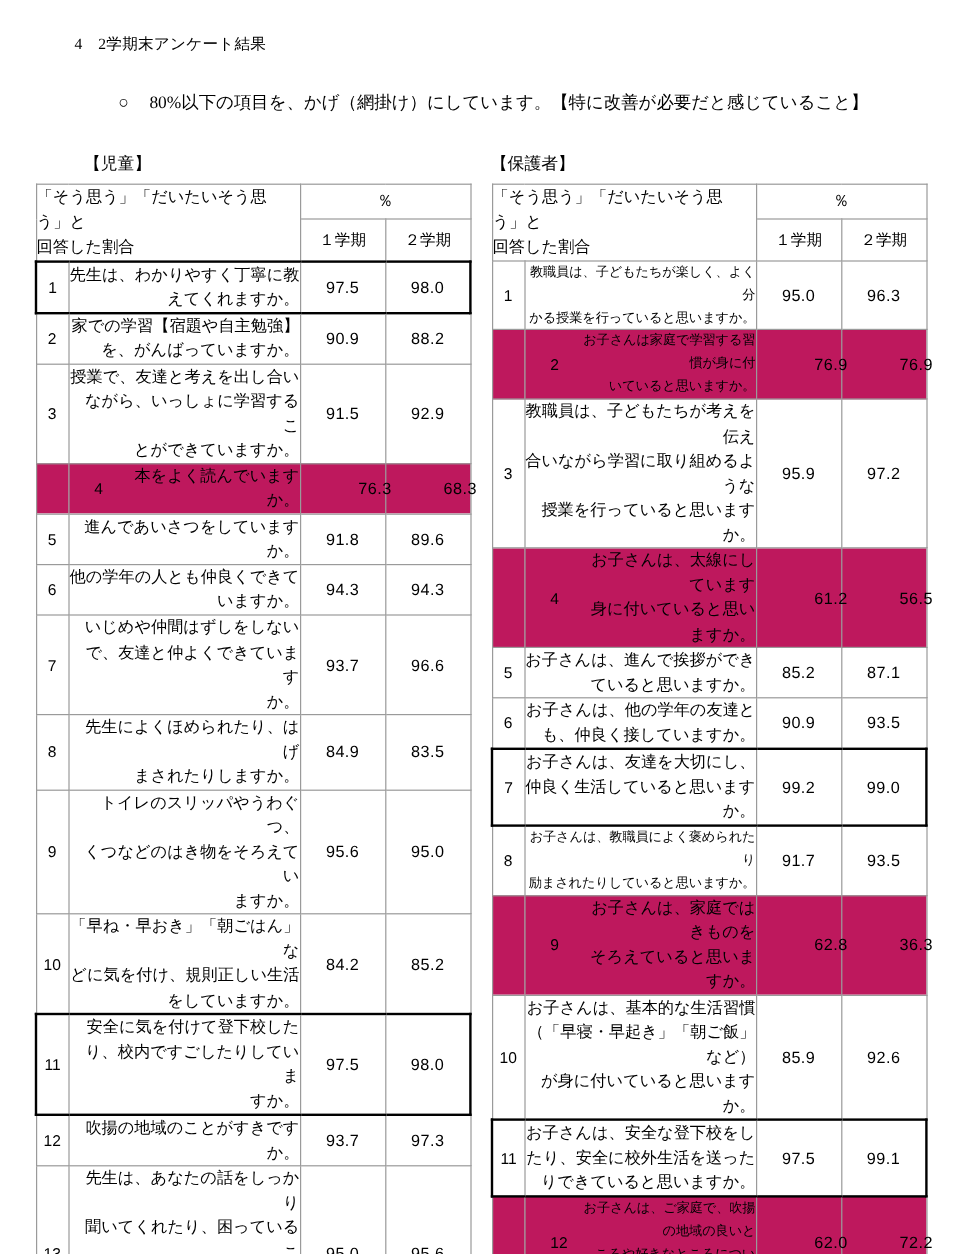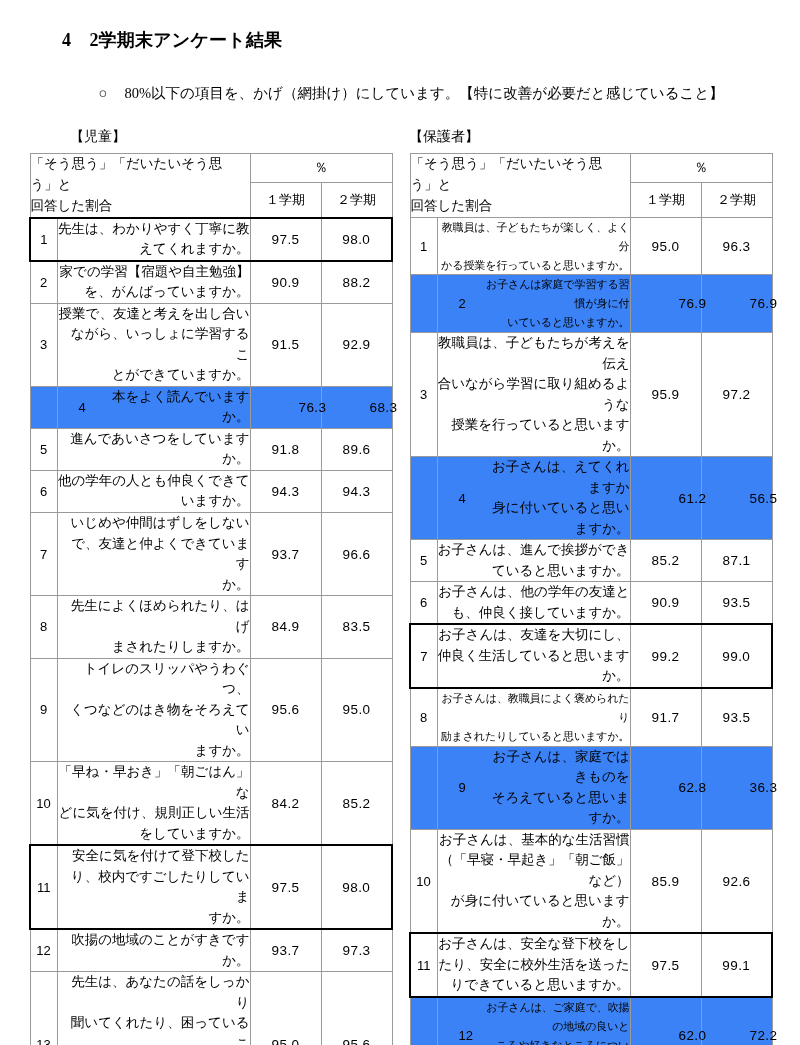--- a/index.html
+++ b/index.html
@@ -18,22 +18,22 @@
   }
 
   
   #heading {
     position: absolute;
     left: 62px;
     top: 28px;
     width: 730px;
   }
   .h-title {
-    font-size: 18px;
-    font-weight: bold;
+    font-size: 13px;
+    font-weight: normal;
     letter-spacing: 0.2px;
     line-height: 1.35;
     white-space: pre;
   }
   .h-bullet {
     font-size: 14.5px;
     line-height: 1.9;
     padding-left: 22px;
     white-space: pre;
   }
@@ -121,21 +121,21 @@
     margin-left: 37px;
   }
   td.val {
     text-align: center;
     font-size: 13.5px;
     font-family: "Liberation Sans", sans-serif;
     letter-spacing: 0.4px;
   }
 
   
-  tr.shaded > td { background: #3b82f6; padding-left: 48px; }
+  tr.shaded > td { background: #be185d; padding-left: 48px; }
 
   
   tr.bold > td {
     border-top: 2.5px solid #000000;
     border-bottom: 2.5px solid #000000;
   }
   tr.bold > td:first-child { border-left: 2.5px solid #000000; }
   tr.bold > td:last-child  { border-right: 2.5px solid #000000; }
 </style>
 </head>
@@ -309,21 +309,21 @@
         <tr>
           <td class="num">3</td>
           <td class="q">教職員は、子どもたちが考えを伝え
 合いながら学習に取り組めるような
 授業を行っていると思いますか。</td>
           <td class="val">95.9</td>
           <td class="val">97.2</td>
         </tr>
         <tr class="shaded">
           <td class="num">4</td>
-          <td class="q">お子さんは、えてくれますか
+          <td class="q">お子さんは、太線にしています
 身に付いていると思いますか。</td>
           <td class="val">61.2</td>
           <td class="val">56.5</td>
         </tr>
         <tr>
           <td class="num">5</td>
           <td class="q">お子さんは、進んで挨拶ができ
 ていると思いますか。</td>
           <td class="val">85.2</td>
           <td class="val">87.1</td>

